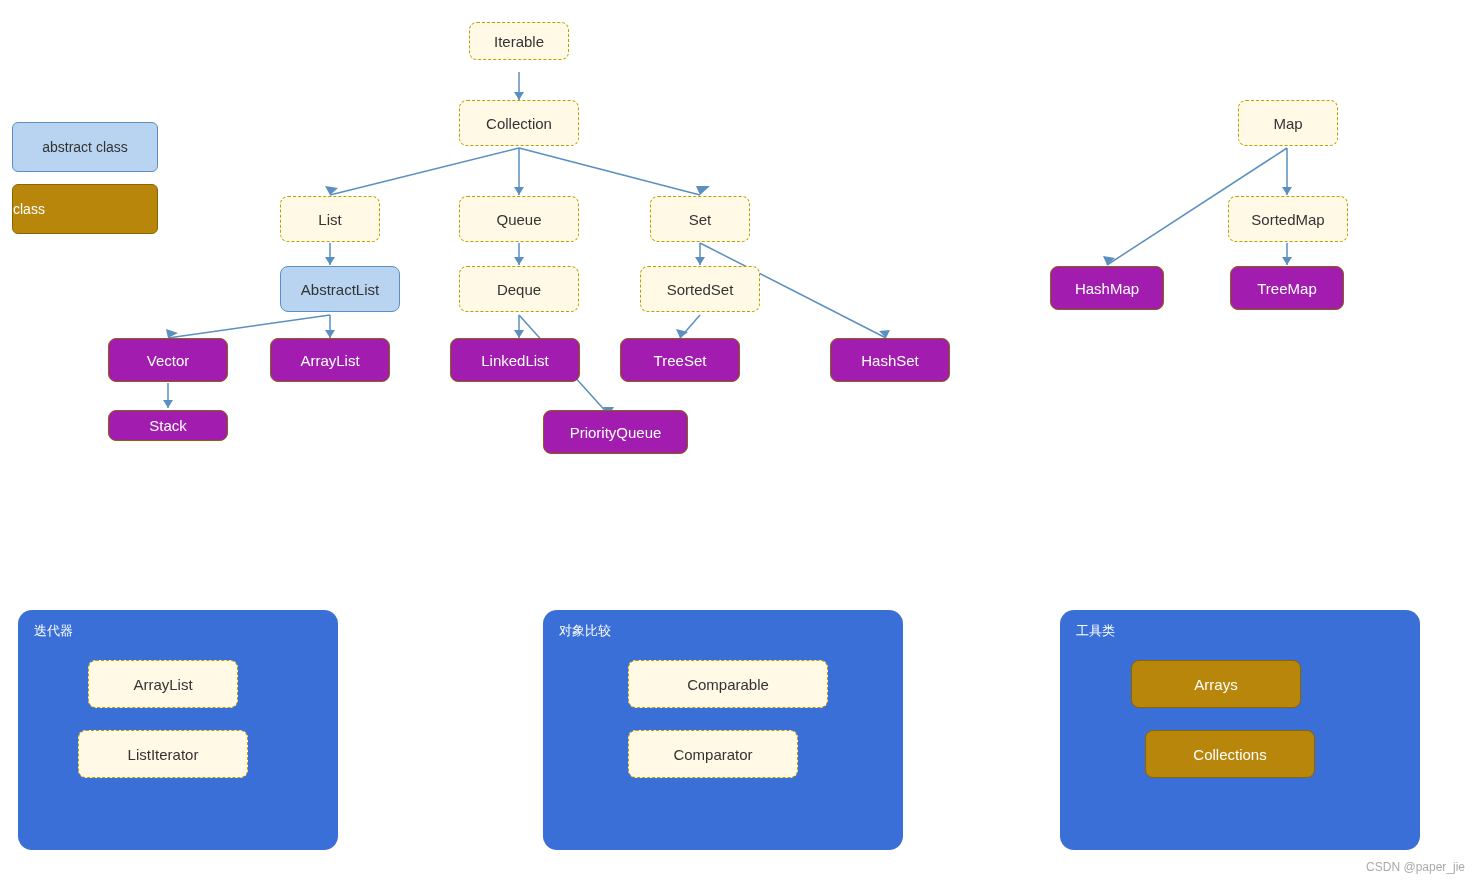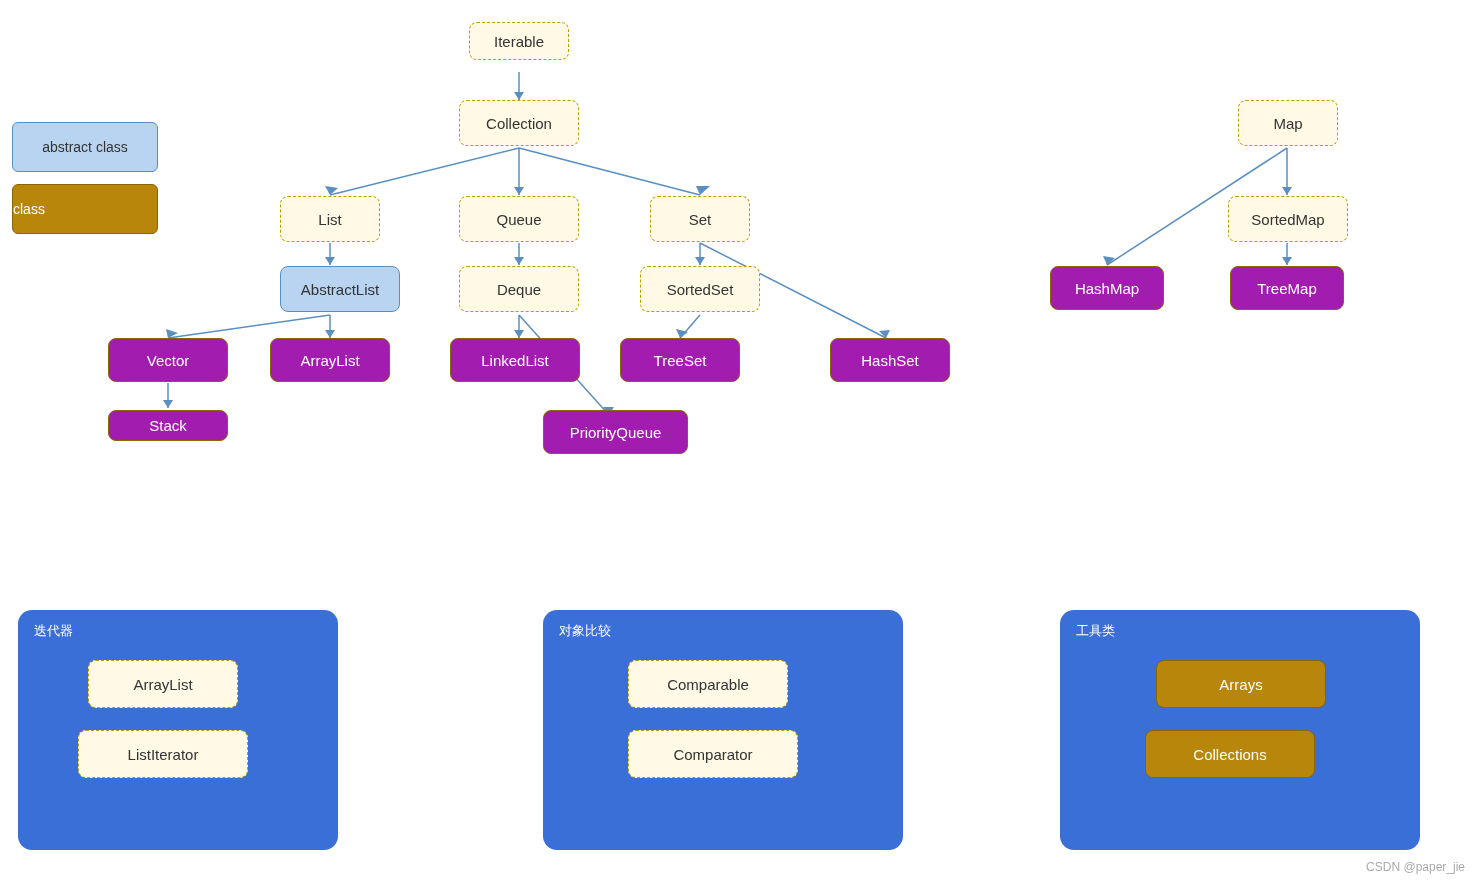--- a/index.html
+++ b/index.html
@@ -269,31 +269,31 @@
     <div class="panel-node-interface" style="left:70px;top:50px;width:150px;height:48px;">
       <span>ArrayList</span>
     </div>
     <div class="panel-node-interface" style="left:60px;top:120px;width:170px;height:48px;">
       <span>ListIterator</span>
     </div>
   </div>
 
   <div class="panel" style="left:543px;top:610px;width:360px;height:240px;">
     <span class="panel-title">对象比较</span>
-    <div class="panel-node-interface" style="left:85px;top:50px;width:160px;height:48px;">
+    <div class="panel-node-interface" style="left:85px;top:50px;width:200px;height:48px;">
       <span>Comparable</span>
     </div>
     <div class="panel-node-interface" style="left:85px;top:120px;width:170px;height:48px;">
       <span>Comparator</span>
     </div>
   </div>
 
   <div class="panel" style="left:1060px;top:610px;width:360px;height:240px;">
     <span class="panel-title">工具类</span>
-    <div class="panel-node-class" style="left:96px;top:50px;width:170px;height:48px;">
+    <div class="panel-node-class" style="left:71px;top:50px;width:170px;height:48px;">
       <span>Arrays</span>
     </div>
     <div class="panel-node-class" style="left:85px;top:120px;width:170px;height:48px;">
       <span>Collections</span>
     </div>
   </div>
 
   <div class="watermark">
     <span>CSDN @paper_jie</span>
   </div>

